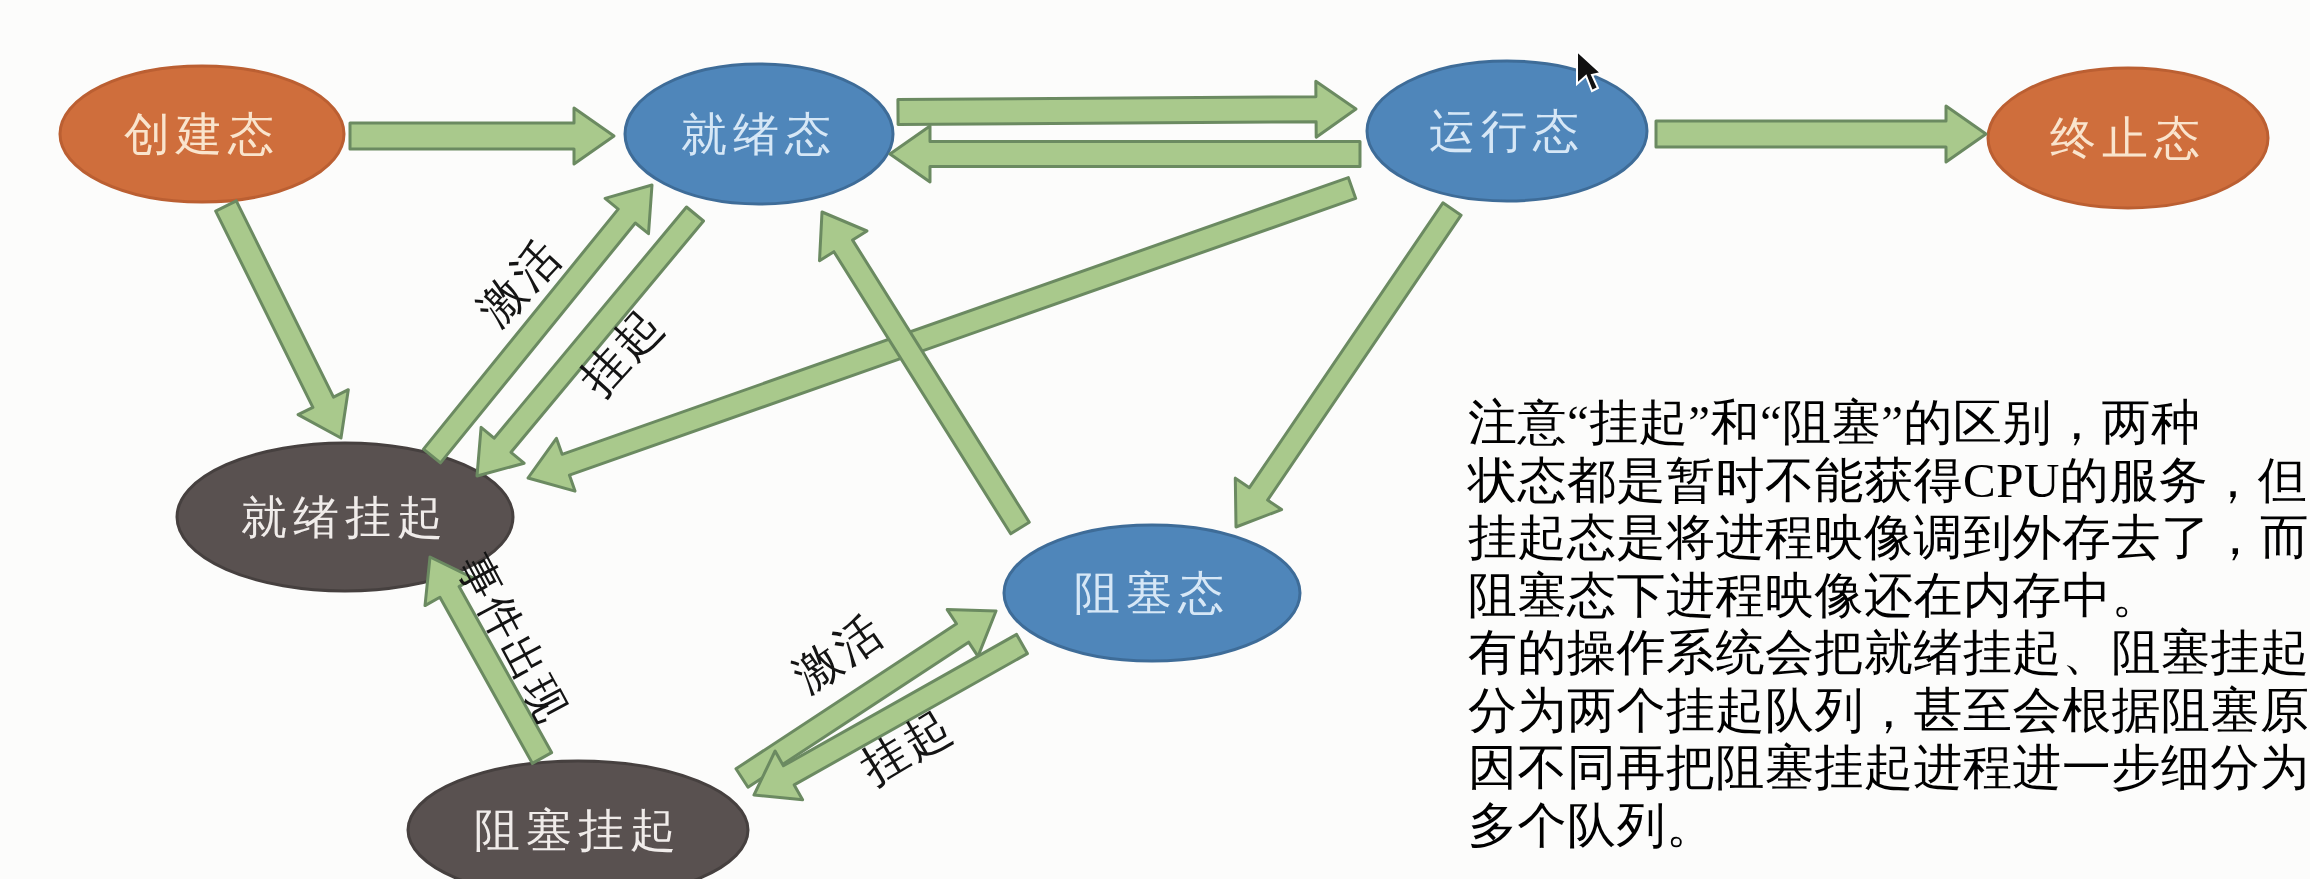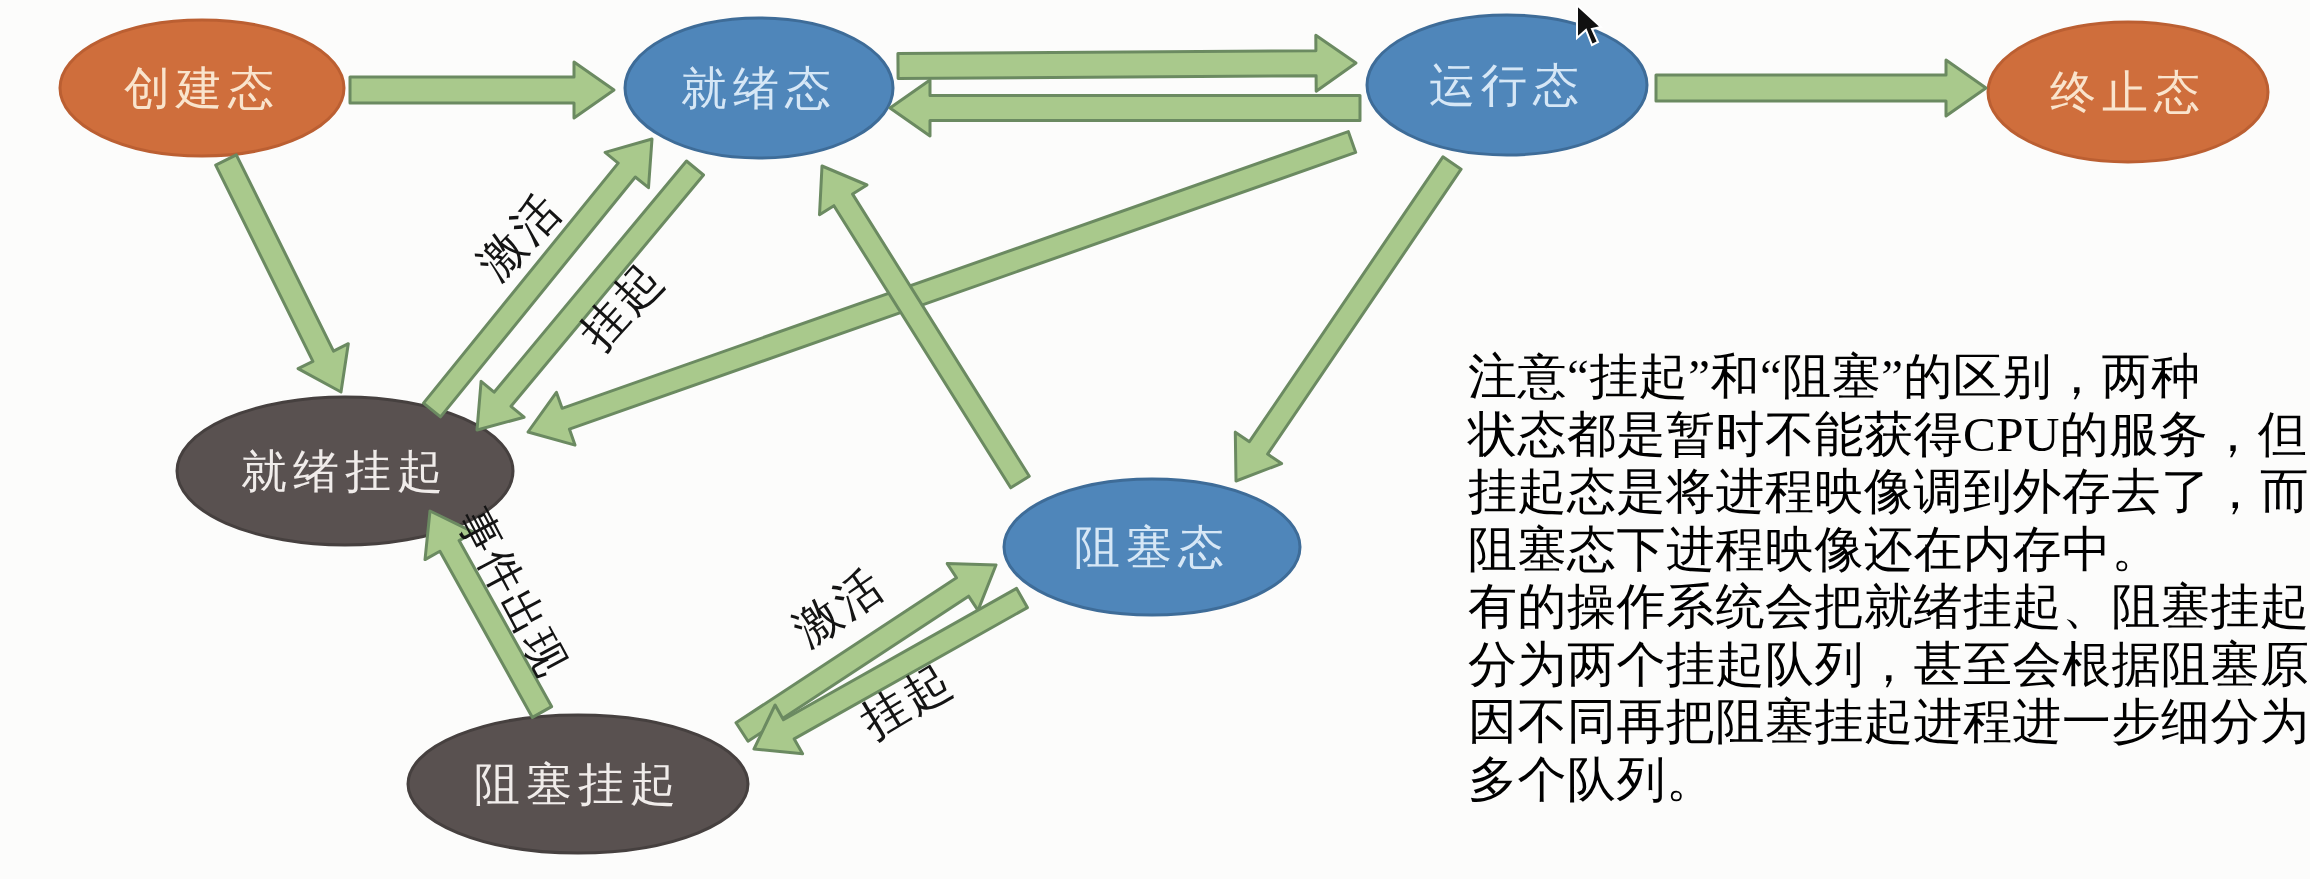--- a/index.html
+++ b/index.html
@@ -1,21 +1,21 @@
 <!DOCTYPE html>
 <html><head>
 <meta charset="utf-8">
 <style>
   html,body{margin:0;padding:0;}
   body{
     width:2310px;height:879px;position:relative;overflow:hidden;
     font-family:"Liberation Serif","DejaVu Serif",serif;
     background:#fcfcfb;
   }
-  #stage{position:absolute;inset:0;}
+  #stage{position:absolute;inset:0;margin-top:46px;}
   #diagram-svg{position:absolute;left:0;top:0;}
   .node-label{
     font-family:"Liberation Serif","DejaVu Serif",serif;
     letter-spacing:6px;
   }
   .edge-label{
     font-family:"Liberation Serif","DejaVu Serif",serif;
     letter-spacing:3px;
   }
   #note{

